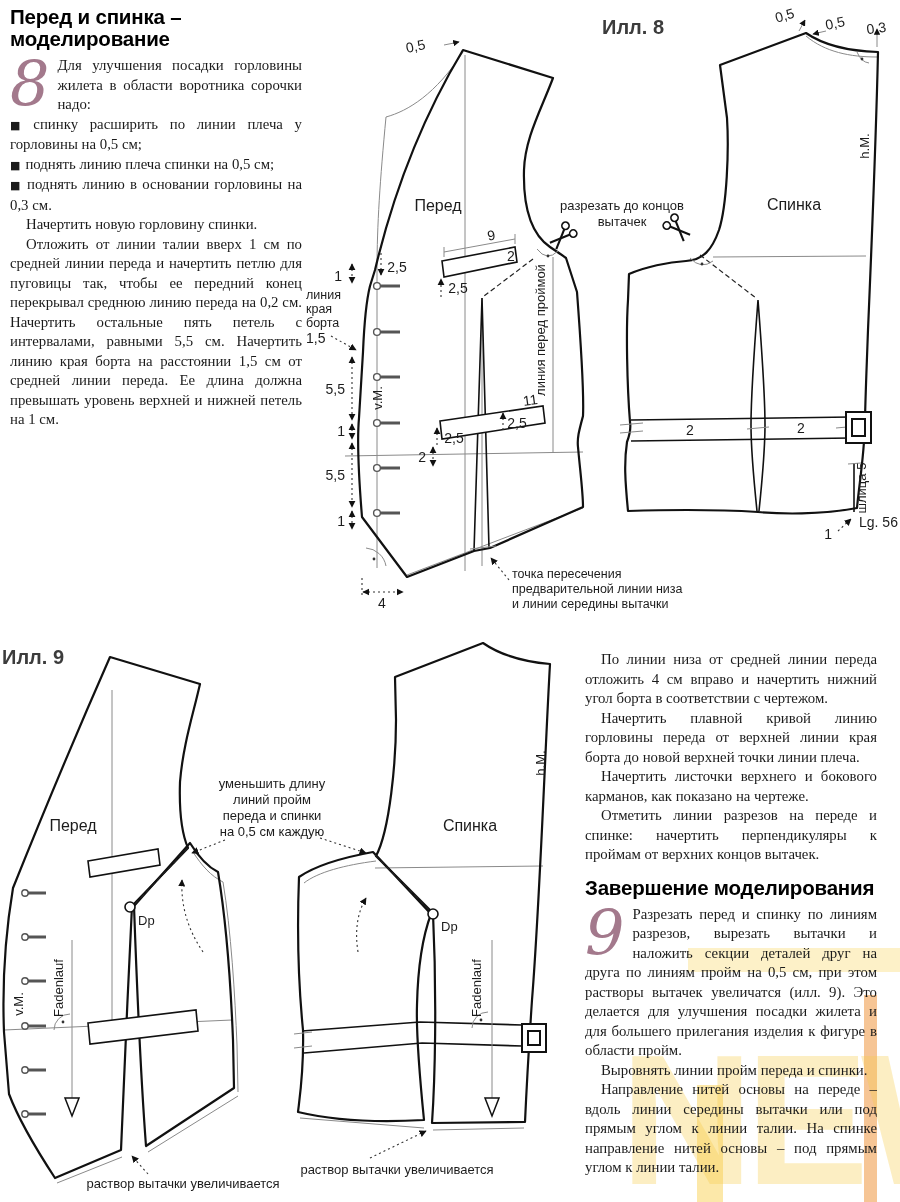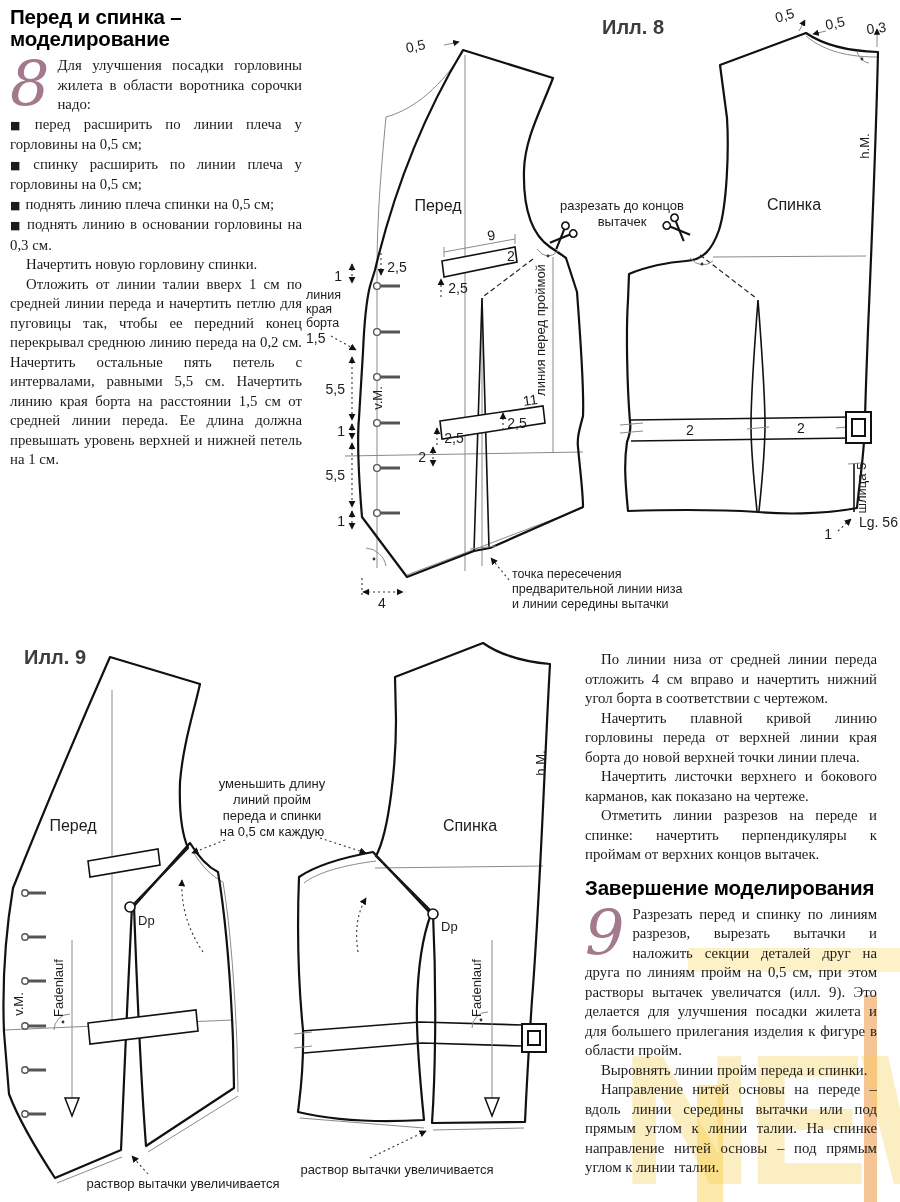--- a/index.html
+++ b/index.html
@@ -50,21 +50,20 @@
 <div class="abs wm wm-strip" style="left:688px;top:948px;width:212px;height:24px;"></div>
 <div class="abs wm wm-bar" style="left:697px;top:1085px;width:26px;height:117px;"></div>
 <div class="abs wm wm-bar2" style="left:864px;top:995px;width:13px;height:207px;"></div>
 <div class="abs wm wm-letters" style="left:620px;top:1040px;width:400px;">NEW</div>
 
 <div class="abs txtcol" style="left:10px;top:6px;">
   <h1 class="hdr">Перед и спинка – моделирование</h1>
   <p class="para noindent">
     <span class="dropcap">8</span><span>Для улучшения посадки горловины жилета в области воротника сорочки надо:</span>
   </p>
-  <p class="bullet-line"><span class="bullet-glyph">■</span><span>перед расширить по линии плеча у горловины на 0,5 см;</span></p>
   <p class="bullet-line"><span class="bullet-glyph">■</span><span>спинку расширить по линии плеча у горловины на 0,5 см;</span></p>
   <p class="bullet-line"><span class="bullet-glyph">■</span><span>поднять линию плеча спинки на 0,5 см;</span></p>
   <p class="bullet-line"><span class="bullet-glyph">■</span><span>поднять линию в основании горловины на 0,3 см.</span></p>
   <p class="para">Начертить новую горловину спинки.</p>
   <p class="para">Отложить от линии талии вверх 1 см по средней линии переда и начертить петлю для пуговицы так, чтобы ее передний конец перекрывал среднюю линию переда на 0,2 см. Начертить остальные пять петель с интервалами, равными 5,5 см. Начертить линию края борта на расстоянии 1,5 см от средней линии переда. Ее длина должна превышать уровень верхней и нижней петель на 1 см.</p>
 </div>
 
 <div class="abs illtitle" style="left:602px;top:16px;">Илл. 8</div>
 
 <svg style="top:0;" width="900" height="645" viewBox="0 0 900 645" xmlns="http://www.w3.org/2000/svg">
@@ -225,21 +224,21 @@
       <circle cx="702" cy="264" r="1.4" fill="#333"></circle>
     <use href="#sc8" transform="translate(677,228) rotate(-45)"></use>
 
     <g>
       <text class="note" x="622" y="210" text-anchor="middle">разрезать до концов</text>
       <text class="note" x="622" y="226" text-anchor="middle">вытачек</text>
     </g>
   </g>
 </svg>
 
-<div class="abs illtitle" style="left:24px;top:646px;">Илл. 9</div>
+<div class="abs illtitle" style="left:2px;top:646px;">Илл. 9</div>
 
 <svg style="top:640px;" width="900" height="562" viewBox="0 640 900 562" xmlns="http://www.w3.org/2000/svg">
   <defs>
     <marker id="ah9" viewBox="0 0 10 10" refX="9" refY="5" markerWidth="6.5" markerHeight="6.5" orient="auto-start-reverse">
       <path d="M0,0 L10,5 L0,10 Z" fill="#111"></path>
     </marker>
   </defs>
 
   <g>
 

